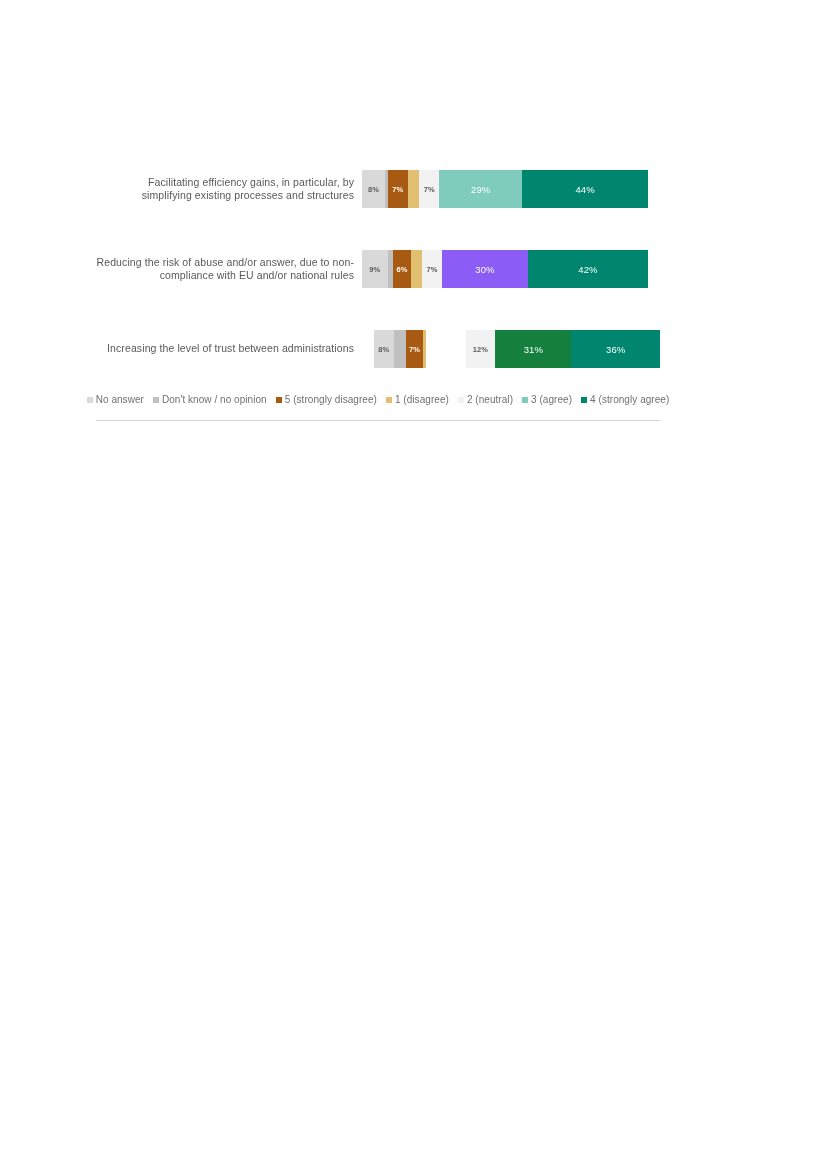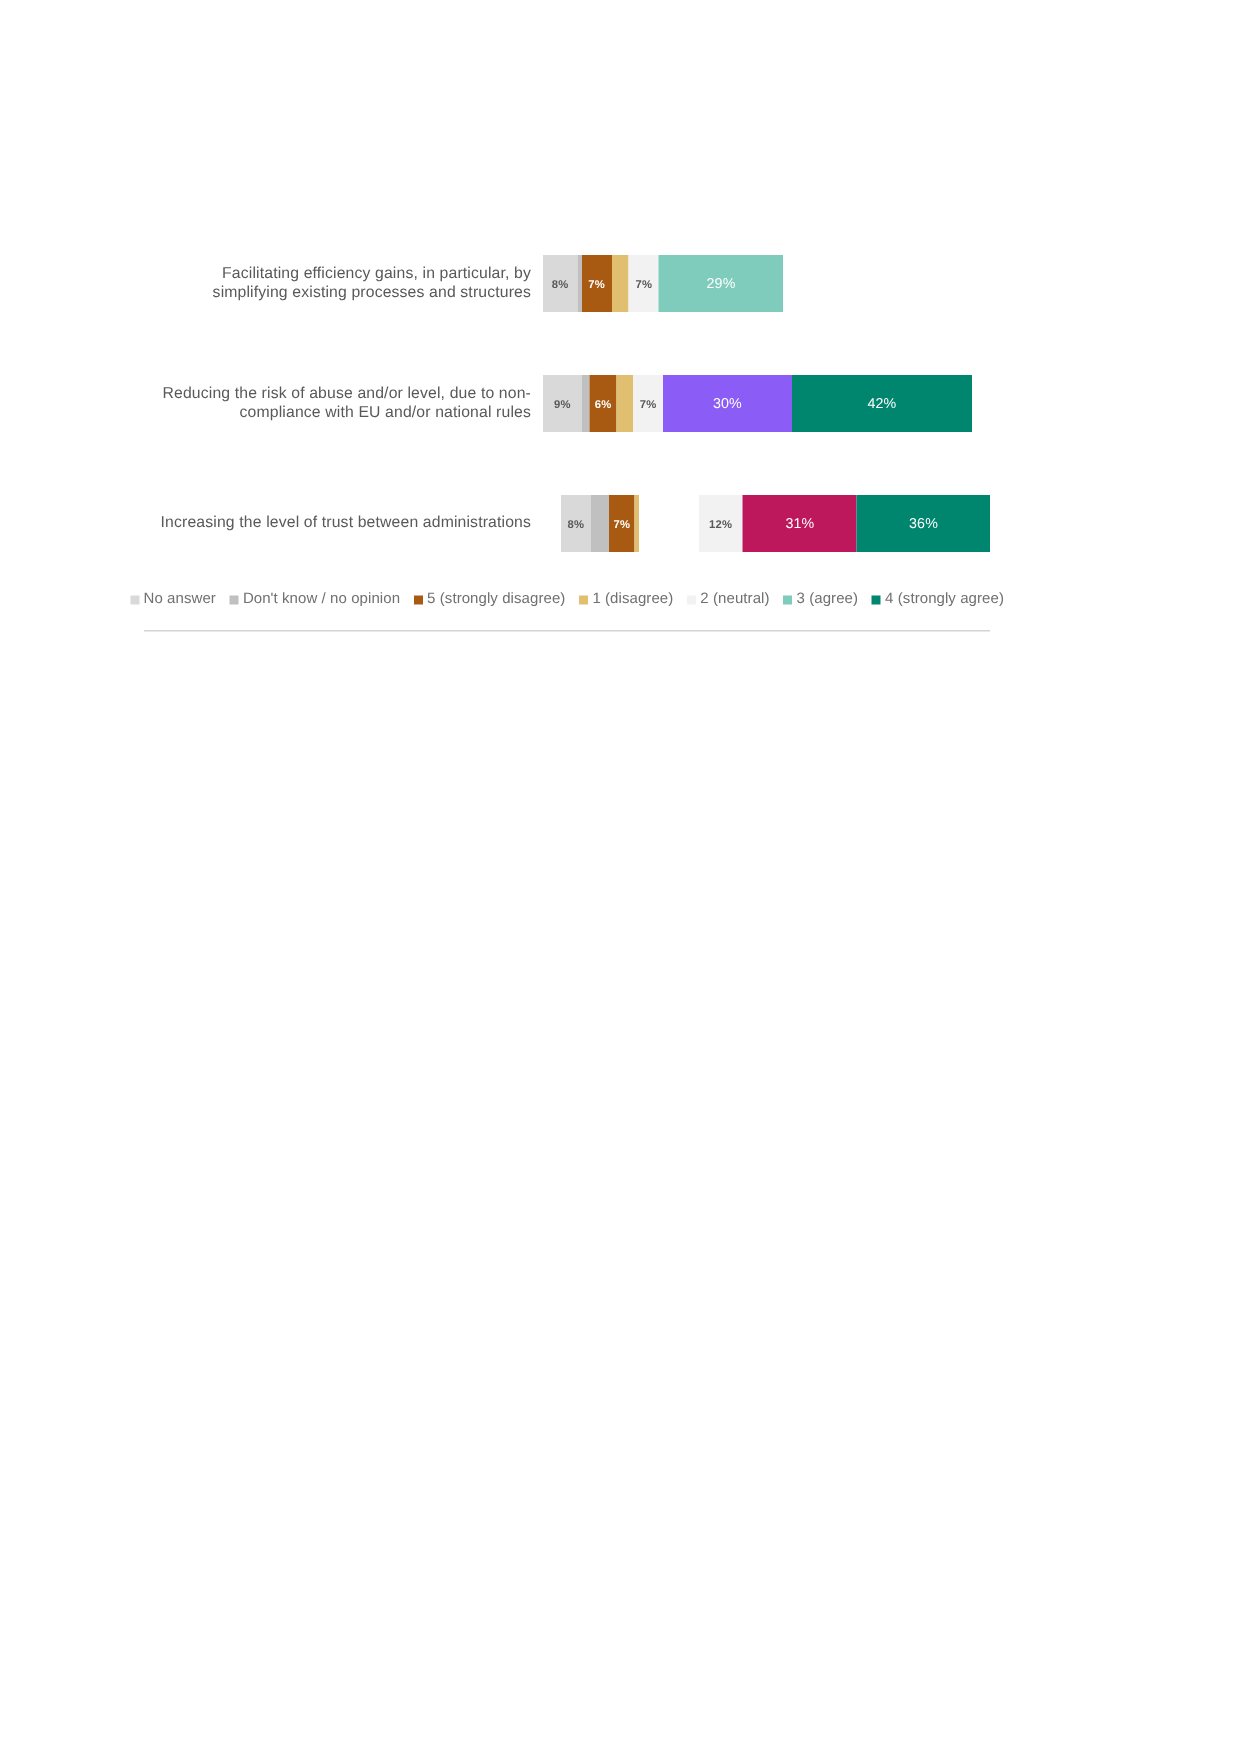--- a/index.html
+++ b/index.html
@@ -133,45 +133,46 @@
 
       <div class="bar-row r0">
         <div class="cat-label">Facilitating efficiency gains, in particular, by simplifying existing processes and structures</div>
         <div class="bar">
             <div class="seg" style="width: 8%; background: rgb(217, 217, 217); color: rgb(89, 89, 89);">8%</div>
             <div class="seg" style="width: 1%; background: rgb(192, 192, 192); color: rgb(89, 89, 89);"></div>
             <div class="seg" style="width: 7%; background: rgb(168, 90, 18); color: rgb(255, 255, 255);">7%</div>
             <div class="seg" style="width: 4%; background: rgb(224, 192, 112); color: rgb(89, 89, 89);"></div>
             <div class="seg" style="width: 7%; background: rgb(242, 242, 242); color: rgb(89, 89, 89);">7%</div>
             <div class="seg big" style="width: 29%; background: rgb(127, 204, 188); color: rgb(255, 255, 255);">29%</div>
+            <div class="seg big" style="width: 44%; background: rgb(0, 133, 110); color: rgb(255, 255, 255);">44%</div>
           </div>
       </div>
 
       <div class="bar-row r1">
-        <div class="cat-label">Reducing the risk of abuse and/or level, due to non-compliance with EU and/or national rules</div>
+        <div class="cat-label">Reducing the risk of abuse and/or answer, due to non-compliance with EU and/or national rules</div>
         <div class="bar">
             <div class="seg" style="width: 9%; background: rgb(217, 217, 217); color: rgb(89, 89, 89);">9%</div>
             <div class="seg" style="width: 2%; background: rgb(192, 192, 192); color: rgb(89, 89, 89);"></div>
             <div class="seg" style="width: 6%; background: rgb(168, 90, 18); color: rgb(255, 255, 255);">6%</div>
             <div class="seg" style="width: 4%; background: rgb(224, 192, 112); color: rgb(89, 89, 89);"></div>
             <div class="seg" style="width: 7%; background: rgb(242, 242, 242); color: rgb(89, 89, 89);">7%</div>
             <div class="seg big" style="width: 30%; background: #8b5cf6; color: rgb(255, 255, 255);">30%</div>
             <div class="seg big" style="width: 42%; background: rgb(0, 133, 110); color: rgb(255, 255, 255);">42%</div>
           </div>
       </div>
 
       <div class="bar-row r2">
         <div class="cat-label">Increasing the level of trust between administrations</div>
         <div class="bar">
             <div class="seg" style="width: 8%; background: rgb(217, 217, 217); color: rgb(89, 89, 89);">8%</div>
             <div class="seg" style="width: 5%; background: rgb(192, 192, 192); color: rgb(89, 89, 89);"></div>
             <div class="seg" style="width: 7%; background: rgb(168, 90, 18); color: rgb(255, 255, 255);">7%</div>
             <div class="seg" style="width: 1%; background: rgb(224, 192, 112); color: rgb(89, 89, 89);"></div>
             <div class="seg" style="width: 12%; background: rgb(242, 242, 242); color: rgb(89, 89, 89); margin-left: 40px;">12%</div>
-            <div class="seg big" style="width: 31%; background: #be185d; color: rgb(255, 255, 255);">31%</div>
+            <div class="seg big" style="width: 31%; background: #15803d; color: rgb(255, 255, 255);">31%</div>
             <div class="seg big" style="width: 36%; background: rgb(0, 133, 110); color: rgb(255, 255, 255);">36%</div>
           </div>
       </div>
 
     </div>
 
     <div class="legend">
         <div class="legend-item">
           <span class="legend-swatch" style="background: rgb(217, 217, 217);"></span>
           <span class="legend-text">No answer</span>

